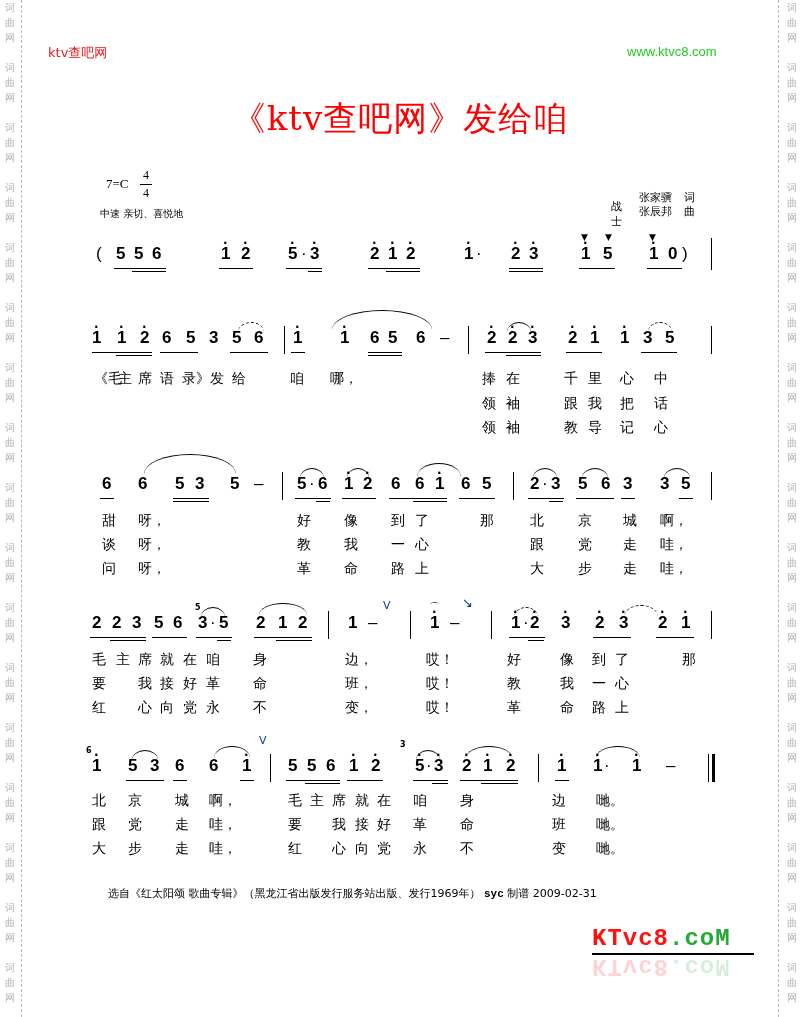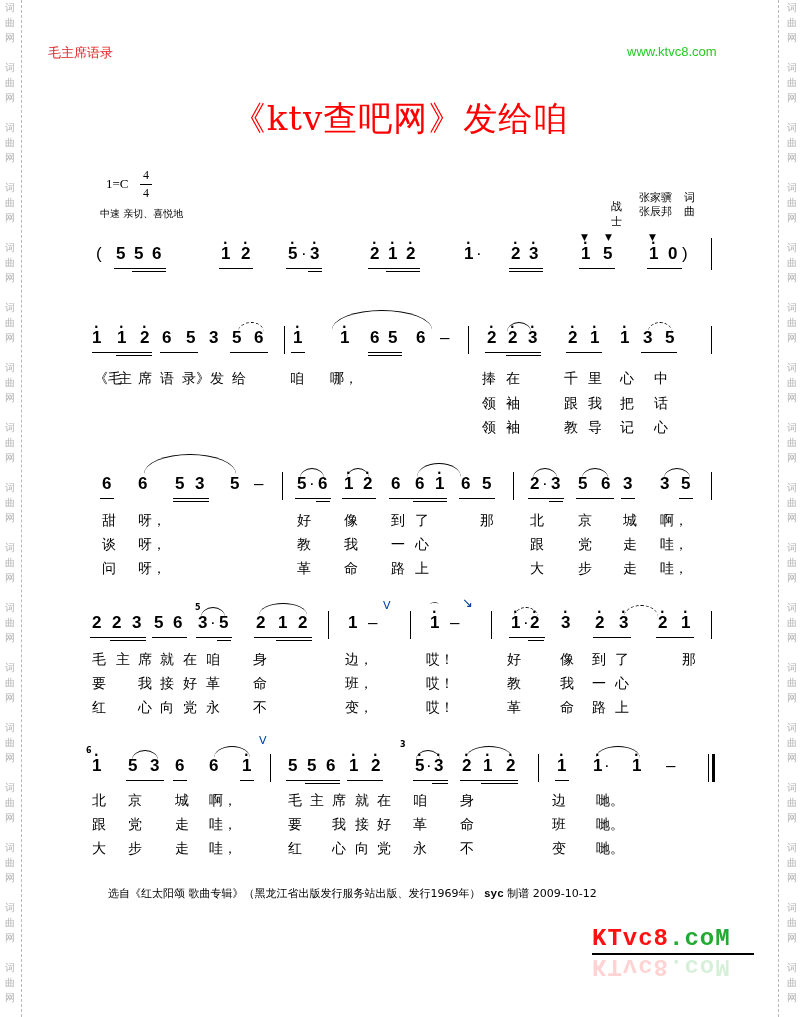--- a/index.html
+++ b/index.html
@@ -223,26 +223,26 @@
       <div>曲</div>
       <div>网</div>
     </div>
     <div class="wm-group" style="top: 960px;">
       <div>词</div>
       <div>曲</div>
       <div>网</div>
     </div>
   </div>
 
-<div class="site-left">毛主席语录</div>
+<div class="site-left">ktv查吧网</div>
 <div class="site-right">www.ktvc8.com</div>
 
 <div class="title">《ktv查吧网》发给咱</div>
 
-<div class="key">1=C</div>
+<div class="key">7=C</div>
 <div class="timesig">
   <div>4</div>
   <div class="line"></div>
   <div>4</div>
 </div>
 <div class="tempo">中速 亲切、喜悦地</div>
 
 <div class="credits">
   <span class="pre">战士</span>
   <div class="names">
@@ -695,20 +695,20 @@
       <span style="left:368px">不</span>
       <span style="left:460px">变</span>
       <span style="left:504px">哋。</span>
   </div>
 </div>
 
 <div class="source">
   <span>选自《红太阳颂 歌曲专辑》（黑龙江省出版发行服务站出版、发行1969年）</span>
   <span class="syc">syc</span>
   <span>制谱</span>
-  <span>2009-10-12</span>
+  <span>2009-02-31</span>
 </div>
 
 <div class="logo">
   <div class="t"><span class="red">KTvc8</span><span class="green">.coM</span></div>
   <div class="line"></div>
   <div class="t reflect"><span class="red">KTvc8</span><span class="green">.coM</span></div>
 </div>
 
 </body></html>

